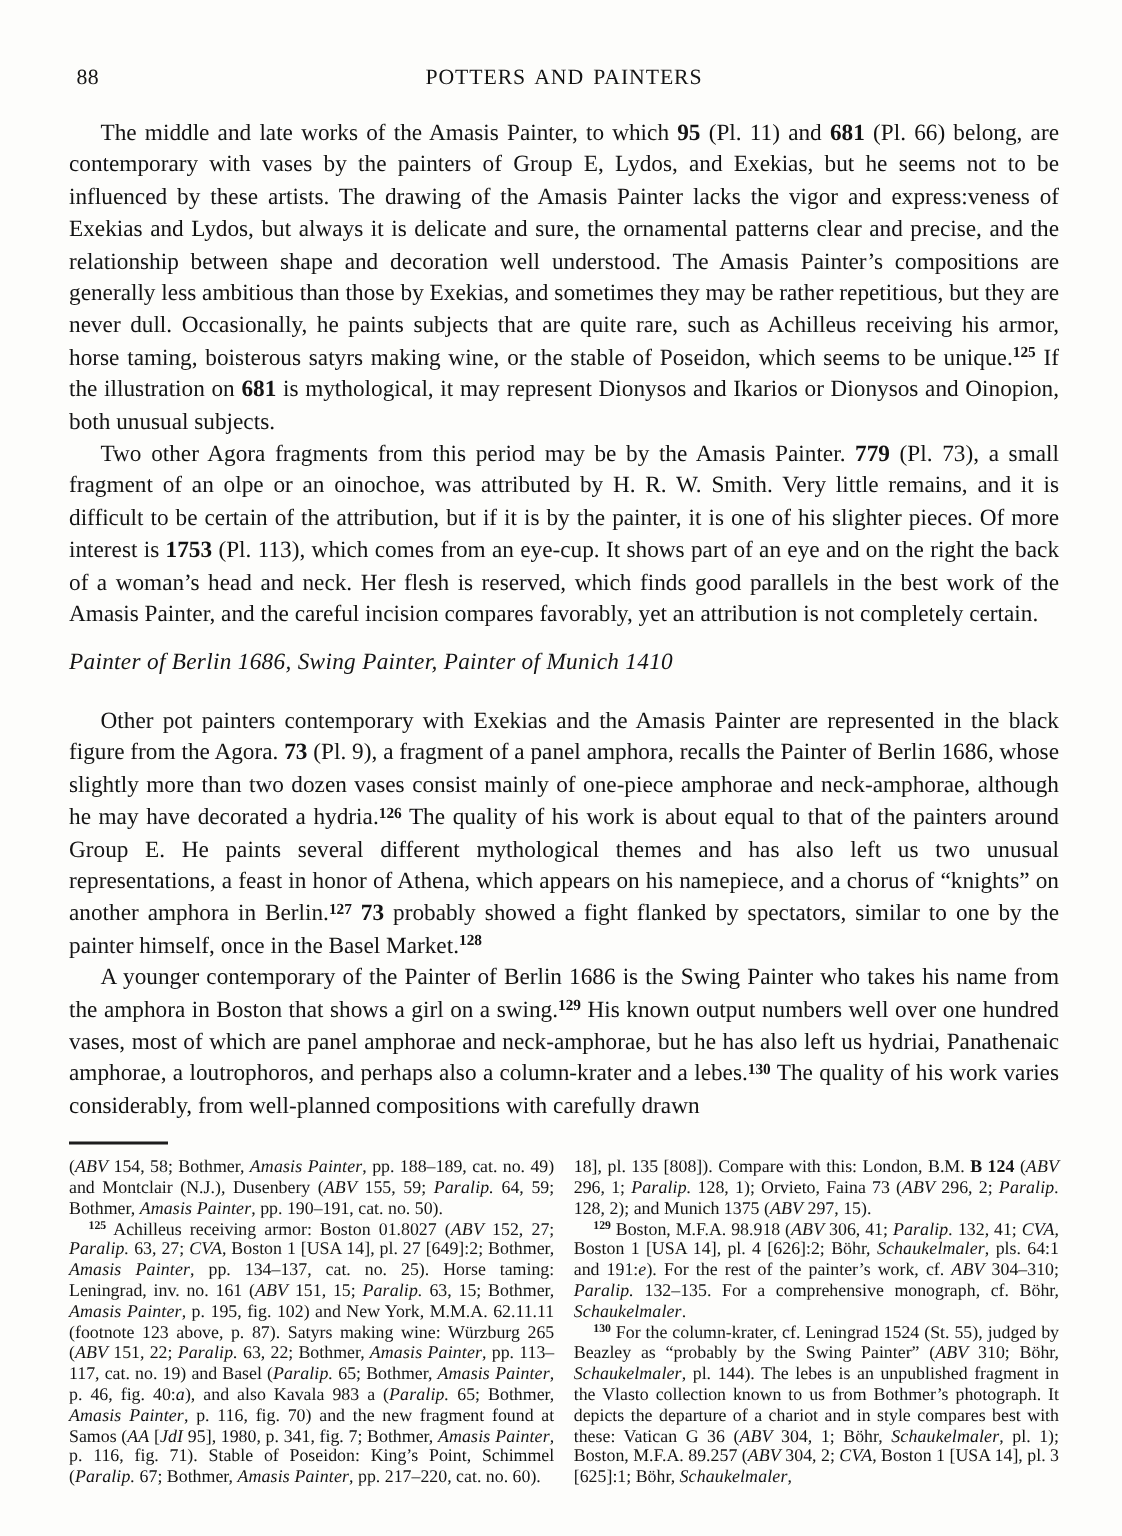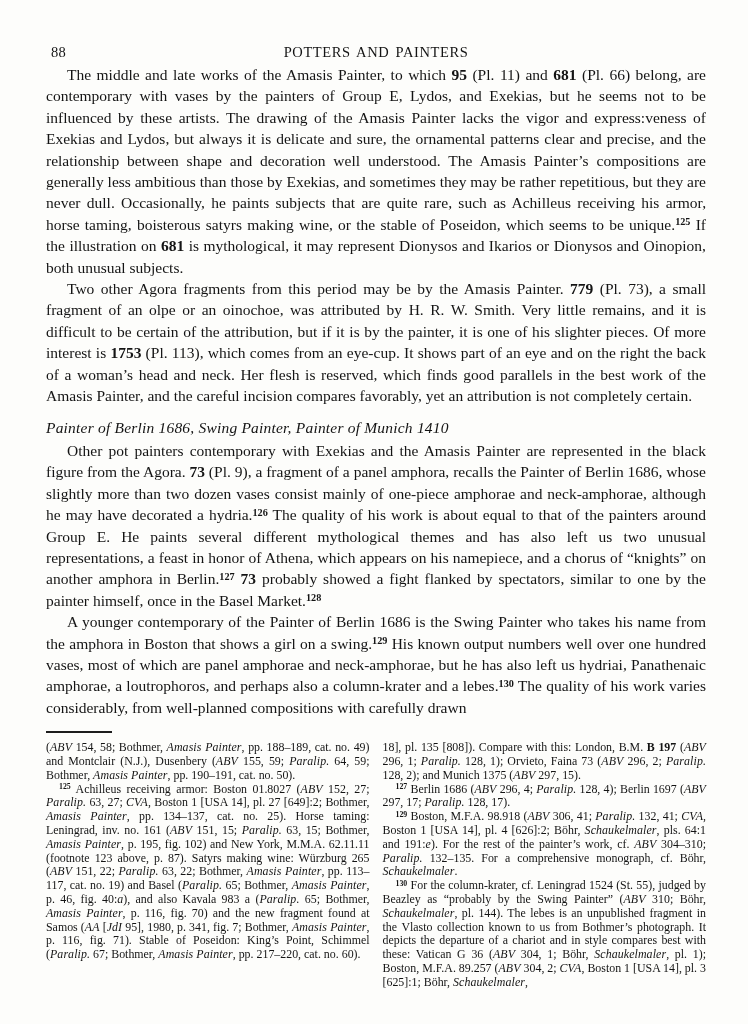--- a/index.html
+++ b/index.html
@@ -14,20 +14,21 @@
   .page{
     position:relative;
     width:748px;height:1024px;
     box-sizing:border-box;
     padding:44px 42px 0 46px;
     background:#fdfdfb;
   }
   .page-header{
     position:relative;
     height:20px;
+    margin-bottom:14px;
   }
   .page-number{
     position:absolute;left:5px;top:0;
     font-size:14.5px;letter-spacing:0.3px;
   }
   .running-head{
     position:absolute;left:0;right:0;top:0;
     text-align:center;
     font-size:14.5px;
     letter-spacing:0.6px;
@@ -37,21 +38,21 @@
     font-size:15.5px;
     line-height:21.4px;
     text-align:justify;
   }
   .body-text p{margin:0;}
   .body-text p.indent{text-indent:21px;}
   .section-heading{
     font-size:15.5px;
     font-weight:normal;
     font-style:italic;
-    margin:10px 0 2px 0;
+    margin:10px 0 18px 0;
     text-align:left;
     letter-spacing:0.2px;
   }
   sup{
     font-size:66%;
     line-height:0;
     vertical-align:baseline;
     position:relative;
     top:-0.45em;
     font-weight:bold;
@@ -97,21 +98,20 @@
   </div>
 
   <div class="footnotes">
     <div class="footnote-rule"></div>
     <div class="fn-columns">
       <div class="fn-col">
         <p>(<i>ABV</i> 154, 58; Bothmer, <i>Amasis Painter</i>, pp. 188–189, cat. no. 49) and Montclair (N.J.), Dusenbery (<i>ABV</i> 155, 59; <i>Paralip.</i> 64, 59; Bothmer, <i>Amasis Painter</i>, pp. 190–191, cat. no. 50).</p>
         <p class="fn-indent"><sup>125</sup> Achilleus receiving armor: Boston 01.8027 (<i>ABV</i> 152, 27; <i>Paralip.</i> 63, 27; <i>CVA</i>, Boston 1 [USA 14], pl. 27 [649]:2; Bothmer, <i>Amasis Painter</i>, pp. 134–137, cat. no. 25). Horse taming: Leningrad, inv. no. 161 (<i>ABV</i> 151, 15; <i>Paralip.</i> 63, 15; Bothmer, <i>Amasis Painter</i>, p. 195, fig. 102) and New York, M.M.A. 62.11.11 (footnote 123 above, p. 87). Satyrs making wine: Würzburg 265 (<i>ABV</i> 151, 22; <i>Paralip.</i> 63, 22; Bothmer, <i>Amasis Painter</i>, pp. 113–117, cat. no. 19) and Basel (<i>Paralip.</i> 65; Bothmer, <i>Amasis Painter</i>, p. 46, fig. 40:<i>a</i>), and also Kavala 983 a (<i>Paralip.</i> 65; Bothmer, <i>Amasis Painter</i>, p. 116, fig. 70) and the new fragment found at Samos (<i>AA</i> [<i>JdI</i> 95], 1980, p. 341, fig. 7; Bothmer, <i>Amasis Painter</i>, p. 116, fig. 71). Stable of Poseidon: King’s Point, Schimmel (<i>Paralip.</i> 67; Bothmer, <i>Amasis Painter</i>, pp. 217–220, cat. no. 60).</p>
       </div>
       <div class="fn-col">
-        <p>18], pl. 135 [808]). Compare with this: London, B.M. <b>B 197</b> (<i>ABV</i> 296, 1; <i>Paralip.</i> 128, 1); Orvieto, Faina 73 (<i>ABV</i> 296, 2; <i>Paralip.</i> 128, 2); and Munich 1375 (<i>ABV</i> 297, 15).</p>
-        <p class="fn-indent"><sup>127</sup> Berlin 1686 (<i>ABV</i> 296, 4; <i>Paralip.</i> 128, 4); Berlin 1697 (<i>ABV</i> 297, 17; <i>Paralip.</i> 128, 17).</p>
+        <p>18], pl. 135 [808]). Compare with this: London, B.M. <b>B 124</b> (<i>ABV</i> 296, 1; <i>Paralip.</i> 128, 1); Orvieto, Faina 73 (<i>ABV</i> 296, 2; <i>Paralip.</i> 128, 2); and Munich 1375 (<i>ABV</i> 297, 15).</p>
         <p class="fn-indent"><sup>129</sup> Boston, M.F.A. 98.918 (<i>ABV</i> 306, 41; <i>Paralip.</i> 132, 41; <i>CVA</i>, Boston 1 [USA 14], pl. 4 [626]:2; Böhr, <i>Schaukelmaler</i>, pls. 64:1 and 191:<i>e</i>). For the rest of the painter’s work, cf. <i>ABV</i> 304–310; <i>Paralip.</i> 132–135. For a comprehensive monograph, cf. Böhr, <i>Schaukelmaler</i>.</p>
         <p class="fn-indent"><sup>130</sup> For the column-krater, cf. Leningrad 1524 (St. 55), judged by Beazley as “probably by the Swing Painter” (<i>ABV</i> 310; Böhr, <i>Schaukelmaler</i>, pl. 144). The lebes is an unpublished fragment in the Vlasto collection known to us from Bothmer’s photograph. It depicts the departure of a chariot and in style compares best with these: Vatican G 36 (<i>ABV</i> 304, 1; Böhr, <i>Schaukelmaler</i>, pl. 1); Boston, M.F.A. 89.257 (<i>ABV</i> 304, 2; <i>CVA</i>, Boston 1 [USA 14], pl. 3 [625]:1; Böhr, <i>Schaukelmaler</i>,</p>
       </div>
     </div>
   </div>
 
 </div>
 
 </body></html>

